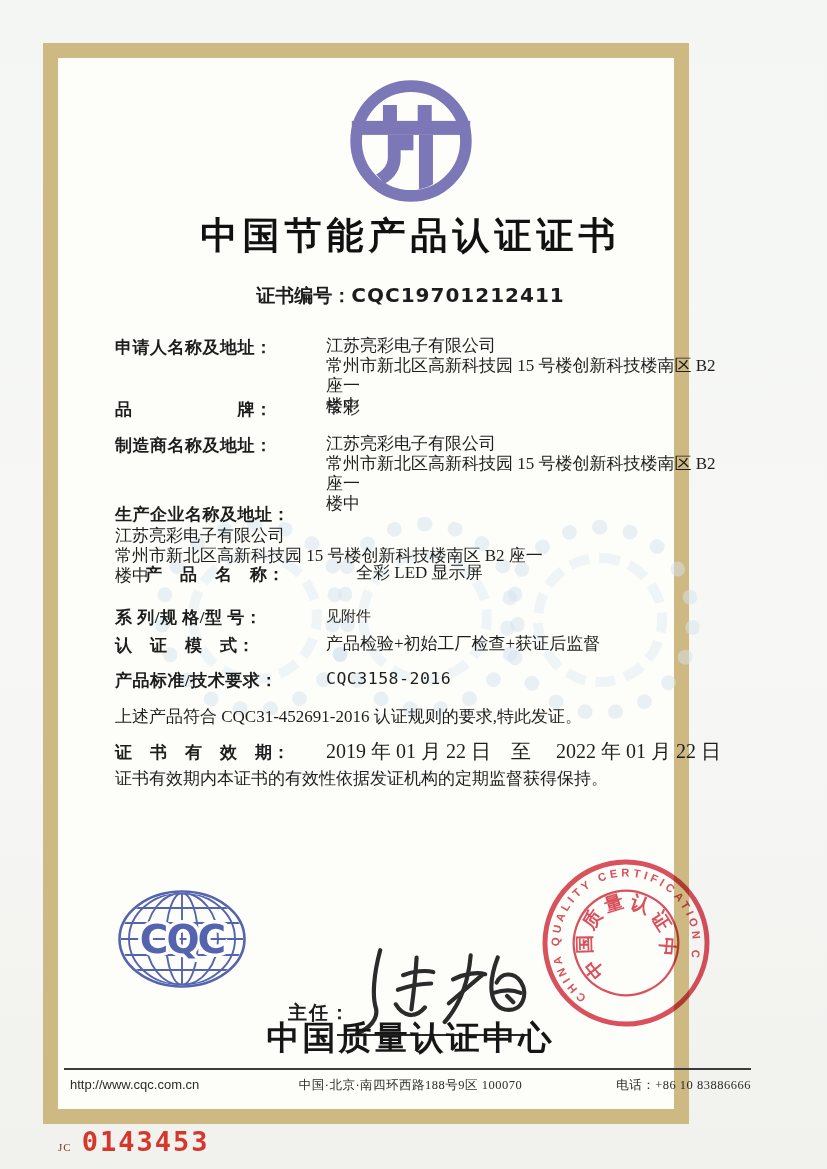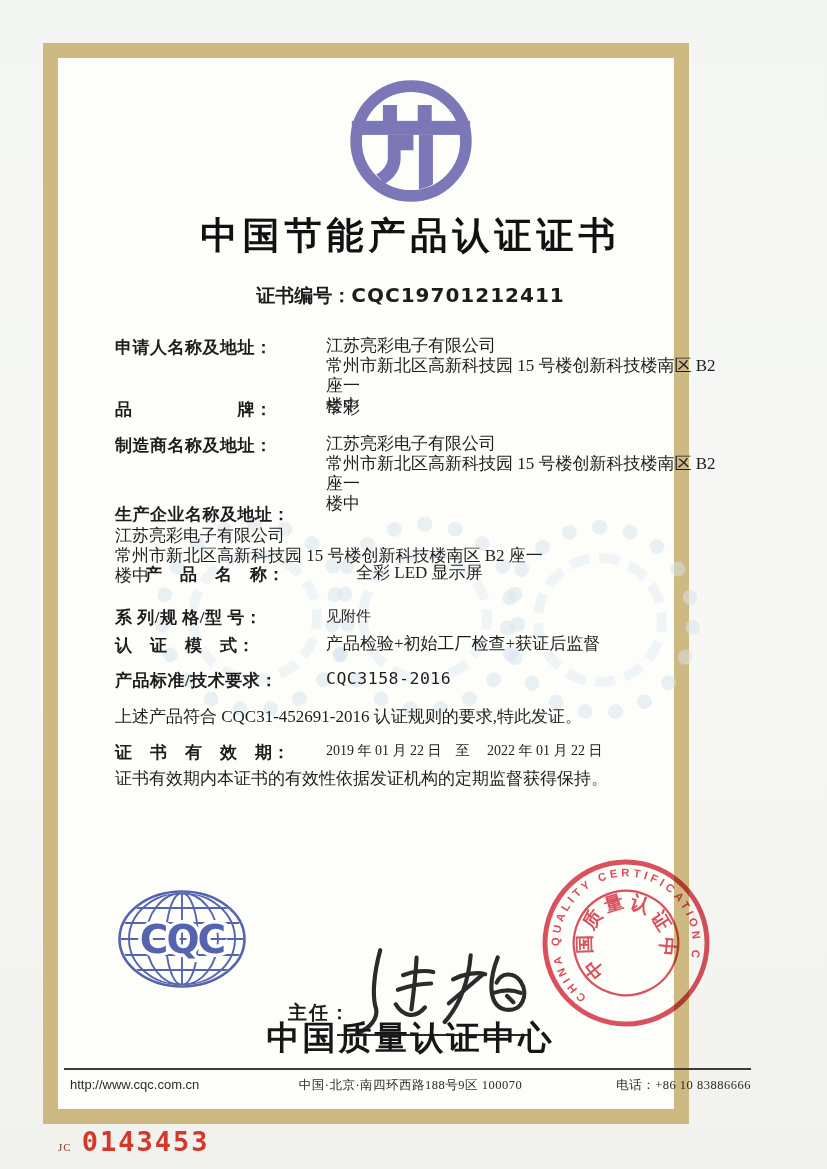--- a/index.html
+++ b/index.html
@@ -56,21 +56,21 @@
   .fields { position:absolute; left:57px; right:36px; top:272px; height:540px; }
   .row { position:absolute; left:0; right:0; display:flex; align-items:flex-start; }
   .flabel { width:211px; flex:none; font-size:17px; font-weight:700; letter-spacing:.5px; white-space:pre; }
   .fvalue { flex:1; font-size:17px; line-height:20px; }
   .fvalue .co-name { display:block; }
   .fvalue .addr { display:block; }
   .small-val { font-size:15px; }
   .num-val { font-family:"DejaVu Sans Mono","Liberation Mono",monospace; font-size:16.5px; letter-spacing:.5px; }
 
   .statement { position:absolute; left:0; right:0; font-size:17px; }
-  .validity-value { font-size:14px; }
+  .validity-value { font-size:20px; }
 
   .bottom-zone { position:absolute; left:0; top:790px; width:705px; height:230px; }
 
   .cqc-logo { position:absolute; left:58px; top:40px; }
 
   .director-label { position:absolute; left:230px; top:152px; font-size:19px; font-weight:700; letter-spacing:2px; }
   .signature { position:absolute; left:288px; top:96px; width:214px; height:104px; }
   .sign-line { position:absolute; left:279px; top:186px; width:194px; height:2px; background:#2c2c2c; }
 
   .stamp { position:absolute; left:478px; top:5px; width:180px; height:180px; opacity:.93; mix-blend-mode:multiply; z-index:3; }

